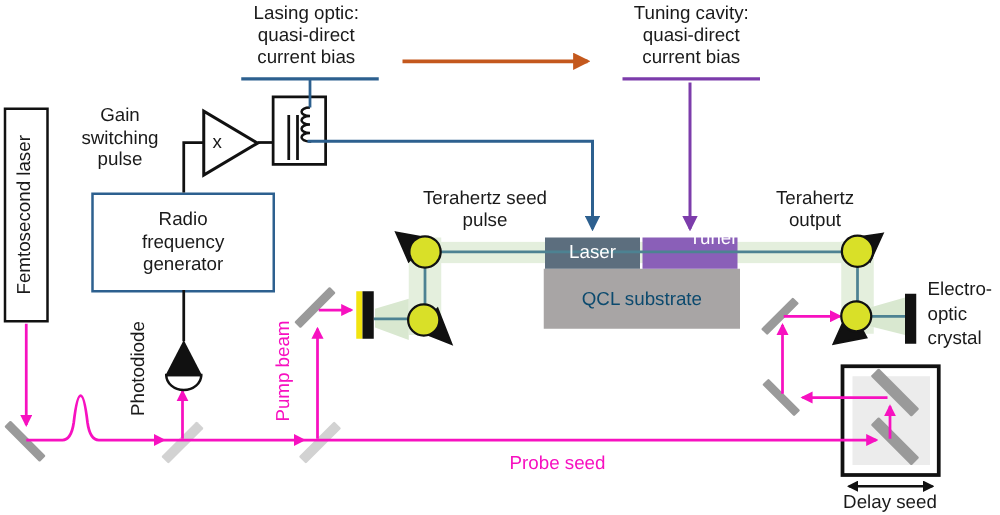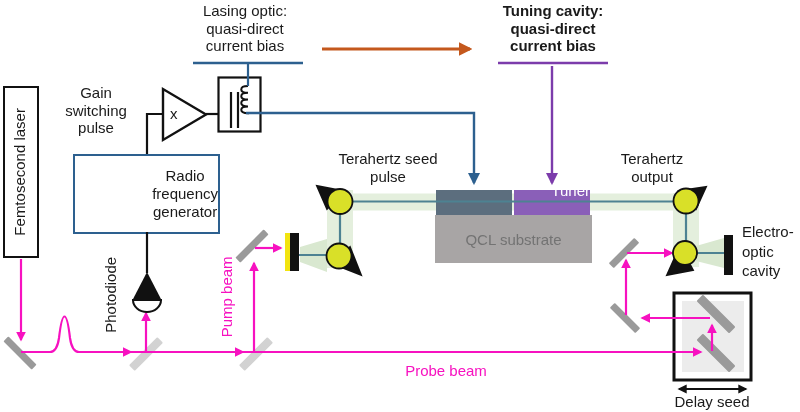--- a/index.html
+++ b/index.html
@@ -7,21 +7,21 @@
        font-family:"Liberation Sans",sans-serif;color:#1a1a1a;}
   .lbl{position:absolute;font-size:15px;line-height:1.18;white-space:pre-line;}
   .ctr{text-align:center;}
   .rgt{text-align:center;}
   .vert{transform:rotate(-90deg);transform-origin:center center;text-align:center;}
   .magenta{color:#f711c0;}
   .white{color:#ffffff;}
   .box{position:absolute;background:#fff;box-sizing:border-box;}
   #fs-box{left:3px;top:86px;width:36px;height:172px;border:2.5px solid #111;}
   #rf-box{left:73px;top:154px;width:147px;height:80px;border:2.5px solid #2d608f;
-          display:flex;align-items:center;justify-content:flex-end;}
+          display:flex;align-items:center;justify-content:center;}
   svg{position:absolute;left:0;top:0;pointer-events:none;}
 </style>
 </head>
 <body>
 
 <div id="fig">
 
   <div class="box" id="fs-box"></div>
   <div class="box" id="rf-box">
     <div class="lbl ctr" style="position:static">Radio
@@ -149,35 +149,36 @@
       <path d="M246,113 H474 V183" stroke="#2d608f" stroke-width="2.4" fill="none" marker-end="url(#ab)"></path>
       <line x1="498" y1="63" x2="608" y2="63" stroke="#7c3cab" stroke-width="2.6"></line>
       <path d="M552,66 V183" stroke="#7c3cab" stroke-width="2.4" fill="none" marker-end="url(#ap)"></path>
       <path d="M322,49 H470" stroke="#c4581d" stroke-width="3" fill="none" marker-end="url(#ao)"></path>
     </g>
   </svg>
 
   <div class="lbl ctr" style="left:165px;top:2px;width:160px;">Lasing optic:
 quasi-direct
 current bias</div>
-  <div class="lbl ctr" style="left:473px;top:2px;width:160px;font-weight:bold;">Tuning cavity:
+  <div class="lbl ctr" style="left:473px;top:2px;width:160px;">Tuning cavity:
 quasi-direct
 current bias</div>
   <div class="lbl rgt" style="left:50px;top:84px;width:92px;">Gain
 switching
 pulse</div>
   <div class="lbl" style="left:170px;top:105px;width:20px;">x</div>
   <div class="lbl vert" style="left:-60px;top:163px;width:160px;">Femtosecond laser</div>
   <div class="lbl vert" style="left:56px;top:286px;width:110px;">Photodiode</div>
   <div class="lbl vert magenta" style="left:172px;top:288px;width:110px;">Pump beam</div>
-  <div class="lbl magenta ctr" style="left:386px;top:362px;width:120px;">Probe beam</div>
+  <div class="lbl magenta ctr" style="left:386px;top:362px;width:120px;">Probe seed</div>
   <div class="lbl ctr" style="left:308px;top:150px;width:160px;text-align:center;">Terahertz seed
 pulse</div>
   <div class="lbl ctr" style="left:592px;top:150px;width:120px;">Terahertz
 output</div>
+  <div class="lbl ctr white" style="left:436px;top:193px;width:76px;">Laser</div>
   <div class="lbl ctr white" style="left:514px;top:182px;width:76px;text-align:right;">Tuner</div>
-  <div class="lbl ctr" style="left:435px;top:231px;width:157px;color:#737373;">QCL substrate</div>
+  <div class="lbl ctr" style="left:435px;top:231px;width:157px;color:#0c4a6e;">QCL substrate</div>
   <div class="lbl" style="left:742px;top:222px;width:58px;line-height:1.3;">Electro-
 optic
-cavity</div>
+crystal</div>
   <div class="lbl ctr" style="left:652px;top:393px;width:120px;">Delay seed</div>
 
 </div>
 
 </body></html>

